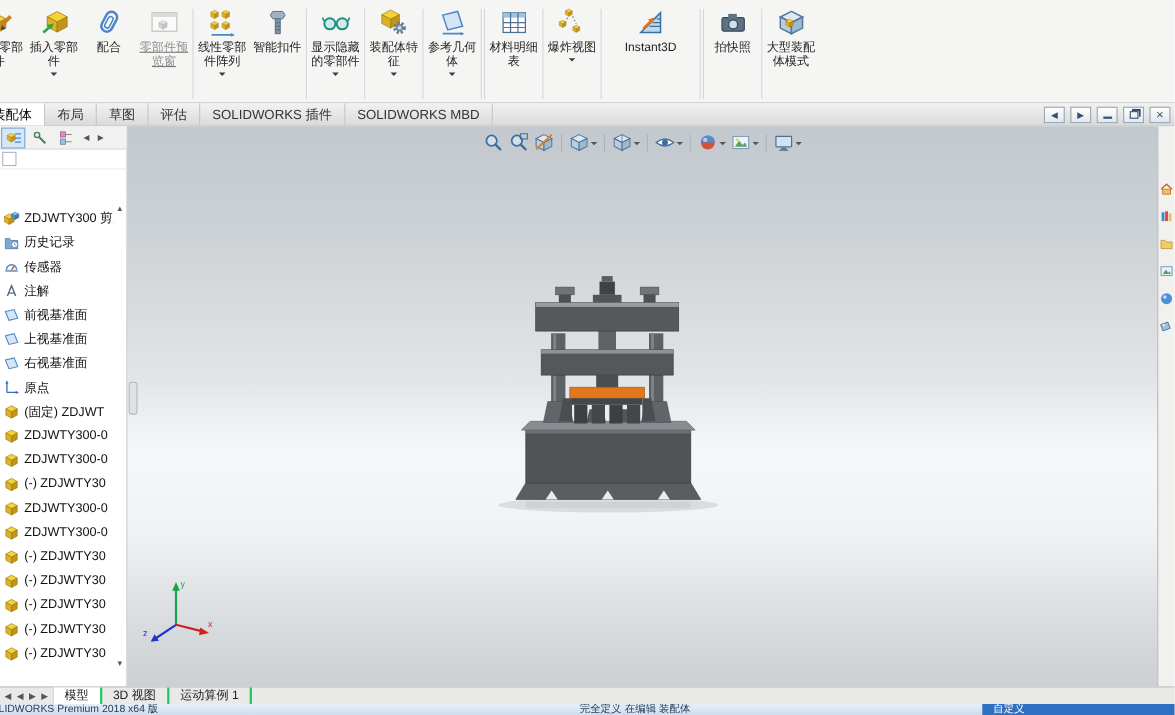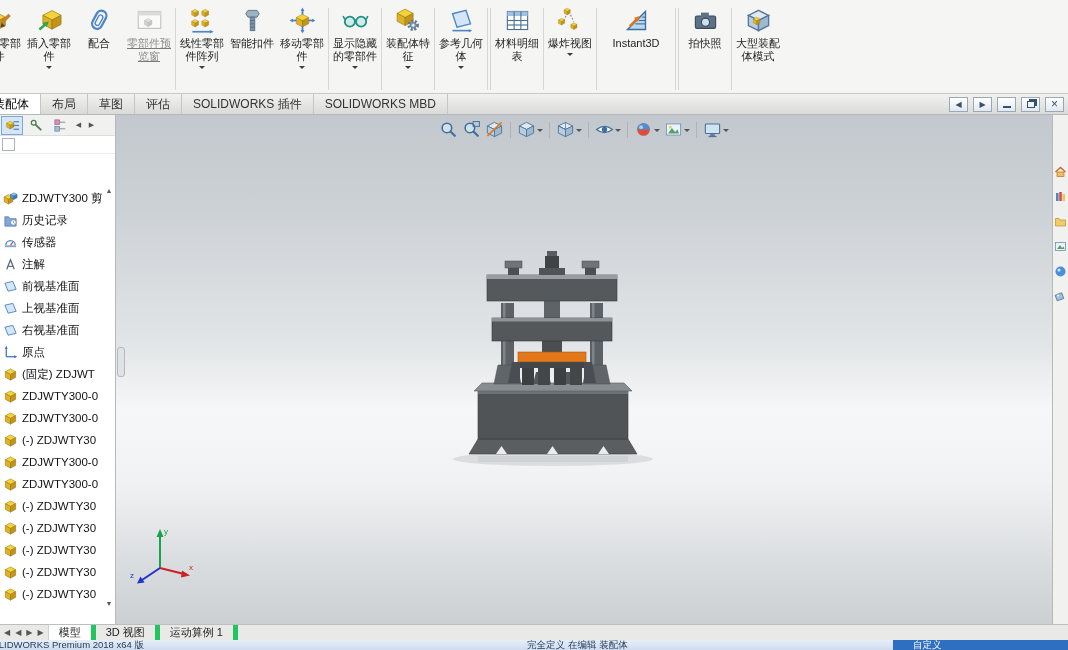--- a/index.html
+++ b/index.html
@@ -5,21 +5,21 @@
 *{margin:0;padding:0;box-sizing:border-box}
 html,body{width:1068px;height:650px;overflow:hidden;background:#fff;
  font-family:"Liberation Sans","DejaVu Sans",sans-serif;}
 #app{position:relative;width:1068px;height:650px;}
 
 
 #ribbon{position:absolute;left:0;top:0;width:100%;height:94px;background:#f5f5f4;
  border-bottom:1px solid #c6c8ca;display:flex;align-items:flex-start;padding-top:5px;overflow:hidden;}
 .rbtn{width:50px;flex:0 0 auto;display:flex;flex-direction:column;align-items:center;padding-top:2px;}
 .rbtn.first{margin-left:-26px;}
-.rbtn.w64{width:76px}.rbtn.w60{width:60px}
+.rbtn.w64{width:87px}.rbtn.w60{width:60px}
 .ric{width:27px;height:27px;}
 .rlabel{font-size:11px;line-height:13px;color:#1e1e1e;text-align:center;margin-top:3px;max-width:50px;}
 .darr{width:0;height:0;border:3.5px solid transparent;border-top-color:#3c3c3c;margin-top:3px;}
 .sep{width:1px;align-self:stretch;background:#d4d6d8;margin:3px 1px;}
 .rbtn.disabled{filter:grayscale(1);opacity:.5;text-decoration:underline;}
 
 
 #tabbar{position:absolute;left:0;top:94px;width:100%;height:21px;
  background:linear-gradient(#f2f2f1,#dadad9);border-bottom:1px solid #b6b9bb;display:flex;}
 .tabs{display:flex;margin-left:-18px;}
@@ -64,30 +64,30 @@
 
 #taskpane{position:absolute;right:0;top:115px;width:16px;height:509px;background:#f1f1f0;border-left:1px solid #b6b9bb;
  display:flex;flex-direction:column;align-items:center;padding-top:50px;gap:12px;}
 .tpicon svg{width:13px;height:13px;display:block;}
 
 
 #bottombar{position:absolute;left:0;top:624px;width:100%;height:16px;background:#e9e9e8;border-top:1px solid #bcbfc1;
  display:flex;align-items:stretch;font-size:11px;}
 .bnav{display:flex;align-items:center;padding:0 4px;gap:5px;color:#555;border-right:1px solid #cfd1d2;}
 .bnav span{font-size:8px;line-height:8px;}
-.btab{padding:0 10px;line-height:15px;border-right:5px solid #22c55e;color:#222;white-space:nowrap;}
+.btab{padding:0 10px;line-height:15px;border-right:2px solid #22c55e;color:#222;white-space:nowrap;}
 .btab.active{background:#fff;}
 
 
 #statusbar{position:absolute;left:0;top:640px;width:100%;height:10px;
  background:linear-gradient(#e7eef8,#cfdcef);font-size:9.5px;line-height:10px;color:#23405e;overflow:hidden;}
 .st-left{position:absolute;left:-15px;top:0;white-space:nowrap;}
 .st-state{position:absolute;left:527px;top:0;}
 .st-mode{position:absolute;left:568px;top:0;white-space:nowrap;}
-.st-custom-seg{position:absolute;left:893px;right:0;top:0;bottom:0;background:#2f6fc1;color:#fff;padding-left:20px;}
+.st-custom-seg{position:absolute;left:893px;right:0;top:0;bottom:0;background:#2f6fc1;color:#fff;padding-left:10px;}
 </style>
 </head>
 <body>
 
 <svg width="0" height="0" style="position:absolute" aria-hidden="true">
 <defs>
   <g id="cY">
         <polygon points="12,2.5 21.5,7.5 12,12.5 2.5,7.5" fill="#f5d237" stroke="#96770f" stroke-width="0.7"></polygon>
         <polygon points="2.5,7.5 12,12.5 12,22 2.5,17" fill="#dfb226" stroke="#96770f" stroke-width="0.7"></polygon>
         <polygon points="21.5,7.5 12,12.5 12,22 21.5,17" fill="#c3941a" stroke="#96770f" stroke-width="0.7"></polygon>
@@ -258,33 +258,20 @@
     </div>
     <div class="rbtn">
       <svg class="ric" viewBox="0 0 24 24">
           <polygon points="8,3 16,3 18,6 16,9 8,9 6,6" fill="#9fb2c3" stroke="#5a7186" stroke-width="0.8"></polygon>
           <rect x="10" y="9" width="4" height="12" fill="#7e95a9" stroke="#5a7186" stroke-width="0.8"></rect>
           <line x1="10" y1="12" x2="14" y2="12" stroke="#5a7186"></line>
           <line x1="10" y1="15" x2="14" y2="15" stroke="#5a7186"></line>
           <line x1="10" y1="18" x2="14" y2="18" stroke="#5a7186"></line>
         </svg>
       <span class="rlabel">智能扣件</span>
-    </div>
-    <div class="rbtn">
-      <svg class="ric" viewBox="0 0 24 24">
-          <line x1="2" y1="12" x2="22" y2="12" stroke="#4a86c8" stroke-width="1.6"></line>
-          <line x1="12" y1="2" x2="12" y2="22" stroke="#4a86c8" stroke-width="1.6"></line>
-          <polygon points="12,0.5 10.4,3.5 13.6,3.5" fill="#4a86c8"></polygon>
-          <polygon points="12,23.5 10.4,20.5 13.6,20.5" fill="#4a86c8"></polygon>
-          <polygon points="0.5,12 3.5,10.4 3.5,13.6" fill="#4a86c8"></polygon>
-          <polygon points="23.5,12 20.5,10.4 20.5,13.6" fill="#4a86c8"></polygon>
-          <use href="#cY" transform="translate(5,5) scale(0.58)"></use>
-        </svg>
-      <span class="rlabel">移动零部件</span>
-      <span class="darr"></span>
     </div>
     <div class="sep"></div>
     <div class="rbtn">
       <svg class="ric" viewBox="0 0 24 24">
           <circle cx="7" cy="13" r="4.5" fill="#bfe8e4" fill-opacity=".7" stroke="#1f8f86" stroke-width="1.6"></circle>
           <circle cx="17" cy="13" r="4.5" fill="#bfe8e4" fill-opacity=".7" stroke="#1f8f86" stroke-width="1.6"></circle>
           <line x1="11.5" y1="12" x2="12.5" y2="12" stroke="#1f8f86" stroke-width="1.4"></line>
           <line x1="2.5" y1="11" x2="1" y2="8" stroke="#1f8f86" stroke-width="1.4"></line>
           <line x1="21.5" y1="11" x2="23" y2="8" stroke="#1f8f86" stroke-width="1.4"></line>
         </svg>

